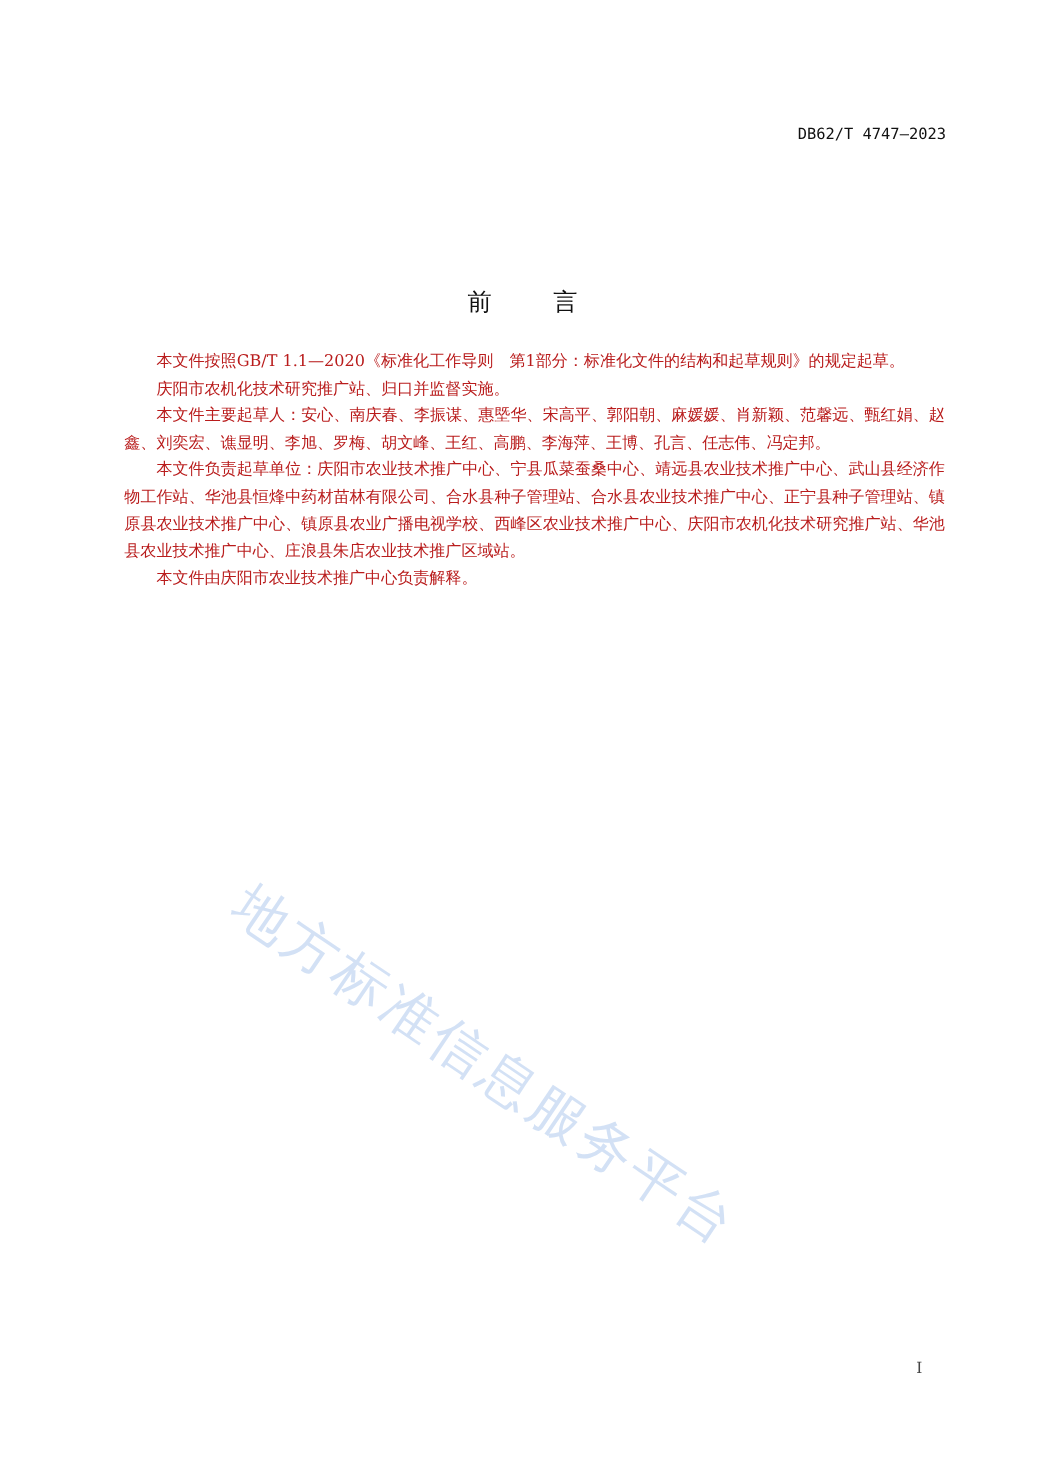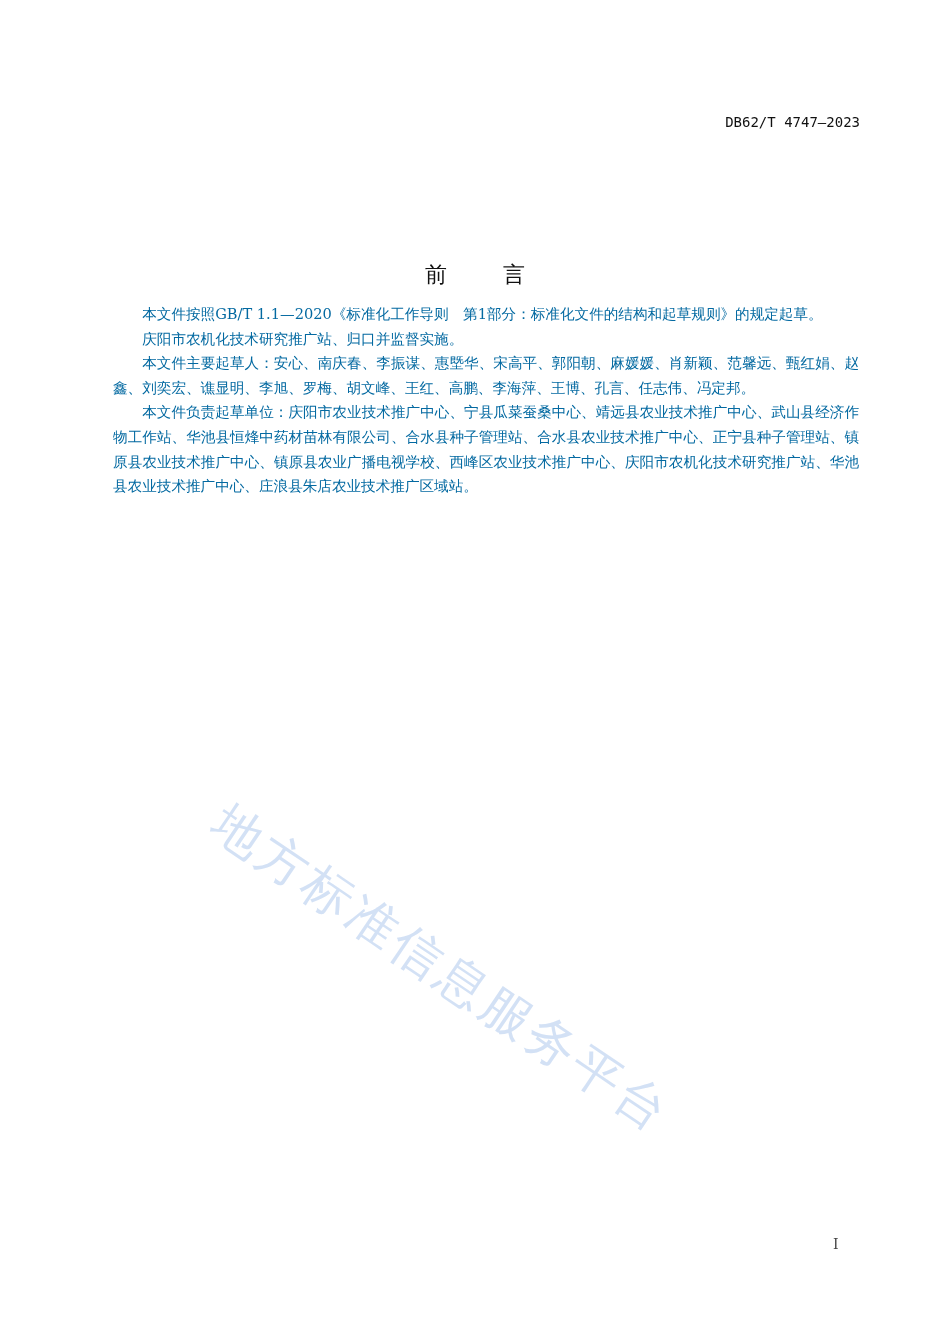--- a/index.html
+++ b/index.html
@@ -43,26 +43,26 @@
       margin-top: 24px;
     }
     .title span {
       display: inline-block;
     }
     .title .gap {
       width: 56px;
     }
     .body-text {
       position: absolute;
-      top: 302px;
+      top: 317px;
       left: 113px;
       width: 746px;
       font-size: 14.6px;
       line-height: 24.6px;
-      color: #0369a1;
+      color: #b91c1c;
     }
     .para {
       margin: 0;
       text-indent: 2em;
       text-align: justify;
       text-align-last: left;
     }
     .watermark {
       position: absolute;
       left: 236px;
@@ -94,19 +94,20 @@
 
   <div class="title">
     <span>前</span><span class="gap"></span><span>言</span>
   </div>
 
   <div class="body-text">
     <p class="para">本文件按照GB/T 1.1—2020《标准化工作导则　第1部分：标准化文件的结构和起草规则》的规定起草。</p>
     <p class="para">庆阳市农机化技术研究推广站、归口并监督实施。</p>
     <p class="para">本文件主要起草人：安心、南庆春、李振谋、惠塈华、宋高平、郭阳朝、麻媛媛、肖新颖、范馨远、甄红娟、赵鑫、刘奕宏、谯显明、李旭、罗梅、胡文峰、王红、高鹏、李海萍、王博、孔言、任志伟、冯定邦。</p>
     <p class="para">本文件负责起草单位：庆阳市农业技术推广中心、宁县瓜菜蚕桑中心、靖远县农业技术推广中心、武山县经济作物工作站、华池县恒烽中药材苗林有限公司、合水县种子管理站、合水县农业技术推广中心、正宁县种子管理站、镇原县农业技术推广中心、镇原县农业广播电视学校、西峰区农业技术推广中心、庆阳市农机化技术研究推广站、华池县农业技术推广中心、庄浪县朱店农业技术推广区域站。</p>
+    <p class="para">本文件由庆阳市农业技术推广中心负责解释。</p>
   </div>
 
   <div class="watermark">地方标准信息服务平台</div>
 
   <div class="page-number">I</div>
 
 </div>
 
 </body></html>

